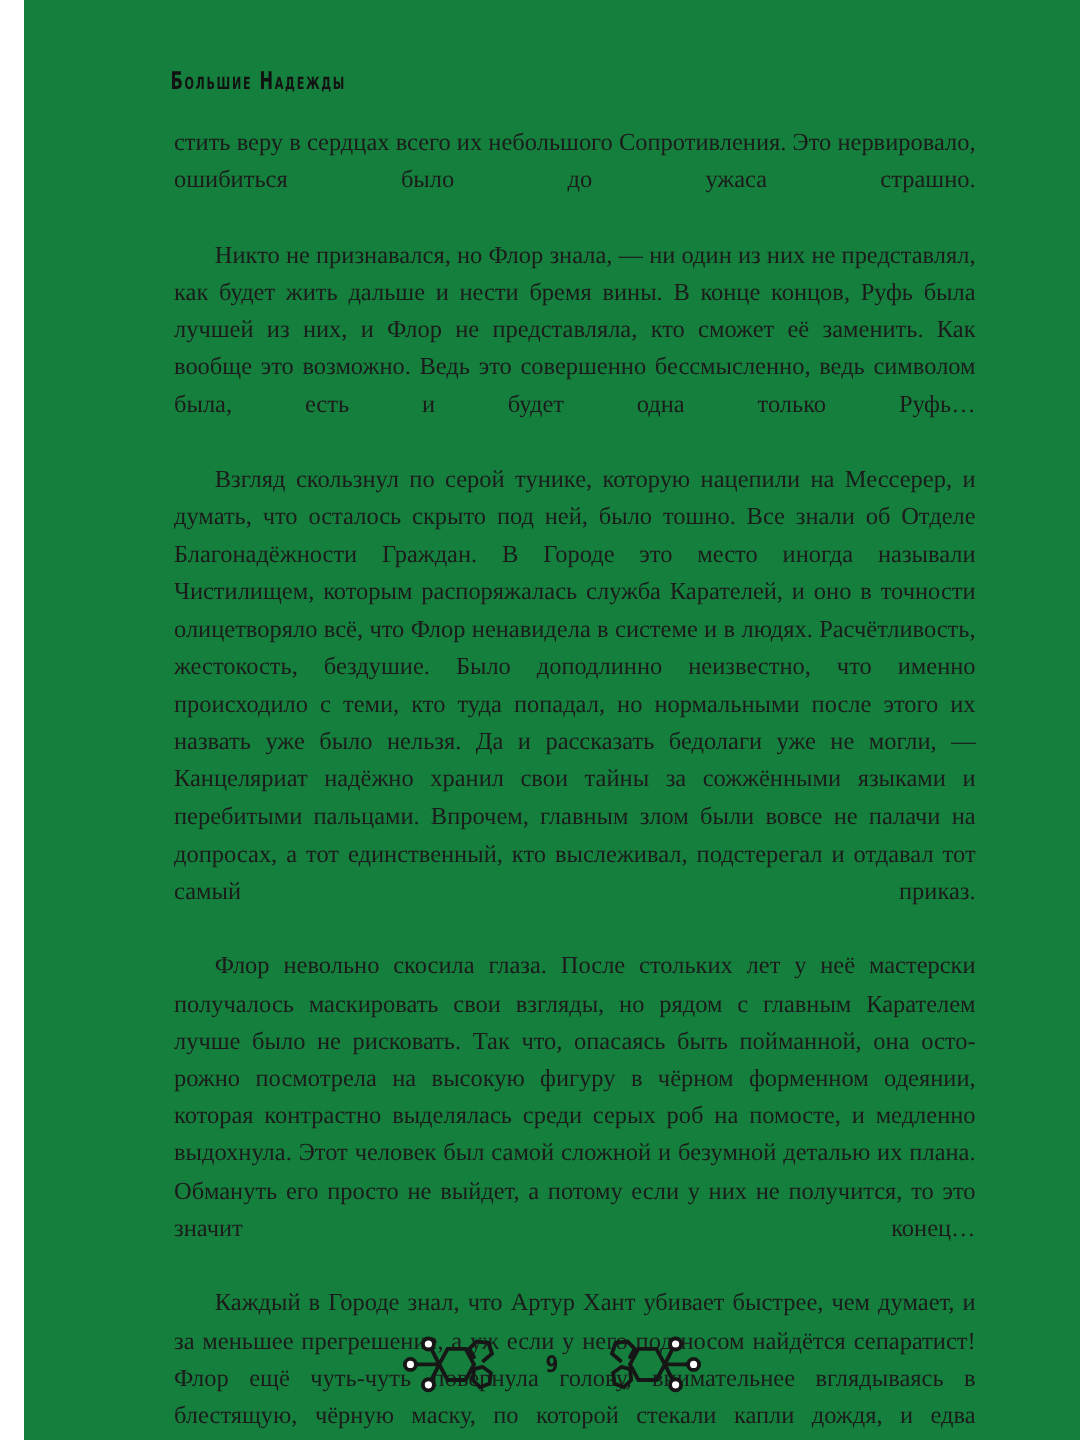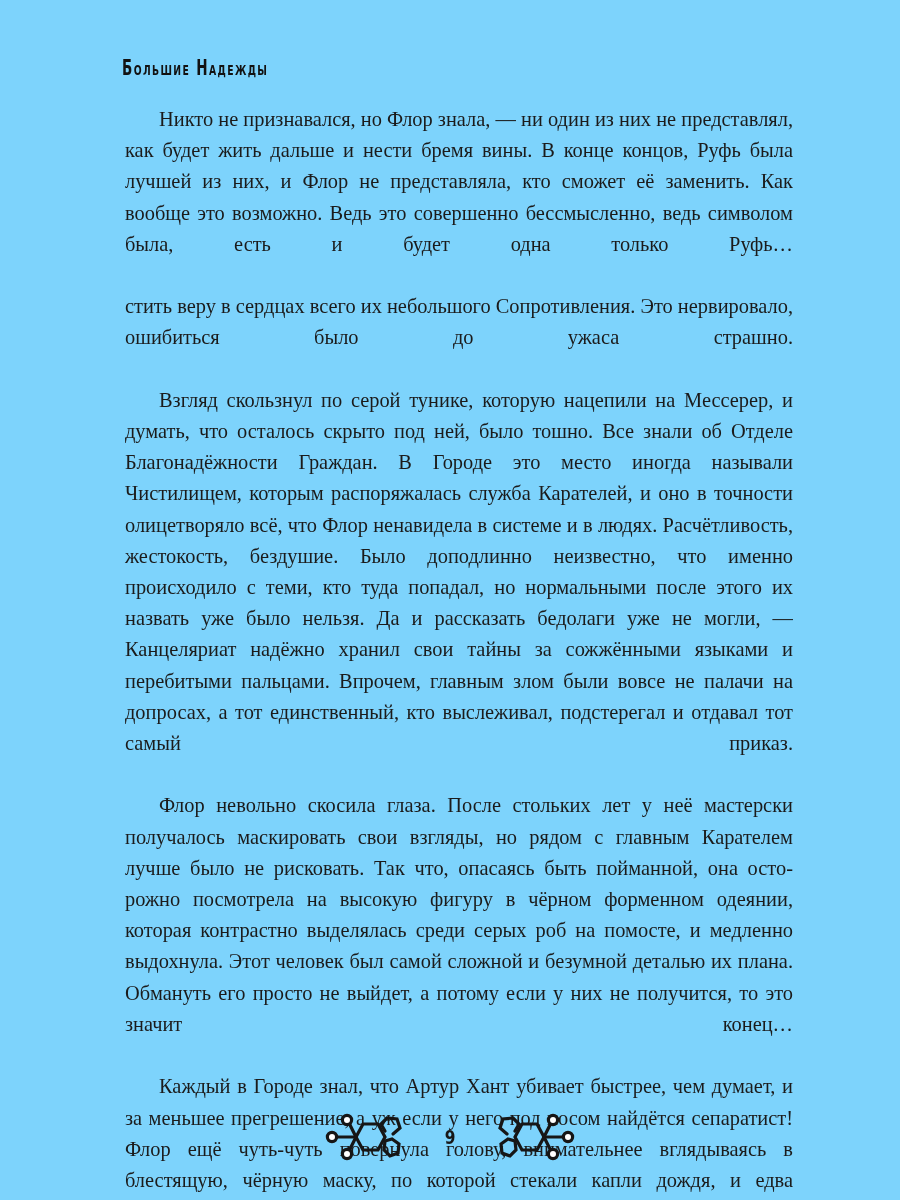--- a/index.html
+++ b/index.html
@@ -12,21 +12,22 @@
     height: 1200px;
     position: relative;
     font-family: "Liberation Serif", "DejaVu Serif", serif;
     color: #1a1a1a;
     overflow: hidden;
   }
 
   .page {
     position: absolute;
     inset: 0;
-    background: #7dd3fc;
+    background: #15803d;
+    margin-left: 20px;
   }
 
   
   .running-head {
     position: absolute;
     left: 122px;
     top: 58px;
     width: 670px;
     height: 30px;
   }
@@ -107,22 +108,22 @@
 </head>
 <body>
 
 <div class="page">
 
   <div class="running-head">
     <span class="running-head-text">Большие Надежды</span>
   </div>
 
   <div class="body-text">
+    <p class="para cont">стить веру в сердцах всего их небольшого Сопротивления. Это нерви­ровало, ошибиться было до ужаса страшно.</p>
     <p class="para indent">Никто не признавался, но Флор знала, — ни один из них не пред­ставлял, как будет жить дальше и нести бремя вины. В конце концов, Руфь была лучшей из них, и Флор не представляла, кто сможет её заме­нить. Как вообще это возможно. Ведь это совершенно бессмысленно, ведь символом была, есть и будет одна только Руфь…</p>
-    <p class="para cont">стить веру в сердцах всего их небольшого Сопротивления. Это нерви­ровало, ошибиться было до ужаса страшно.</p>
     <p class="para indent">Взгляд скользнул по серой тунике, которую нацепили на Мессерер, и думать, что осталось скрыто под ней, было тошно. Все знали об От­деле Благонадёжности Граждан. В Городе это место иногда называли Чистилищем, которым распоряжалась служба Карателей, и оно в точ­ности олицетворяло всё, что Флор ненавидела в системе и в людях. Рас­чётливость, жестокость, бездушие. Было доподлинно неизвестно, что именно происходило с теми, кто туда попадал, но нормальными после этого их назвать уже было нельзя. Да и рассказать бедолаги уже не мог­ли, — Канцеляриат надёжно хранил свои тайны за сожжёнными язы­ками и перебитыми пальцами. Впрочем, главным злом были вовсе не палачи на допросах, а тот единственный, кто выслеживал, подстерегал и отдавал тот самый приказ.</p>
     <p class="para indent">Флор невольно скосила глаза. После стольких лет у неё мастерски получалось маскировать свои взгляды, но рядом с главным Карателем лучше было не рисковать. Так что, опасаясь быть пойманной, она осто­рожно посмотрела на высокую фигуру в чёрном форменном одеянии, которая контрастно выделялась среди серых роб на помосте, и медлен­но выдохнула. Этот человек был самой сложной и безумной деталью их плана. Обмануть его просто не выйдет, а потому если у них не полу­чится, то это значит конец…</p>
     <p class="para indent">Каждый в Городе знал, что Артур Хант убивает быстрее, чем думает, и за меньшее прегрешение, а уж если у него под носом найдётся сепа­ратист! Флор ещё чуть-чуть повернула голову, внимательнее вглядыва­ясь в блестящую, чёрную маску, по которой стекали капли дождя, и ед­ва сдержалась, чтобы не передёрнуть плечами. Черепоподобные контуры с блестящими свинцовыми вставками вызывали приступ тош­ноты, а сам главный Каратель — бессвязный ужас.</p>
 
   </div>
 
   <div class="footer">
 
     <svg class="ornament" viewBox="0 0 86 52">
       <g fill="none" stroke="#161616" stroke-width="3.2" stroke-linecap="round">

